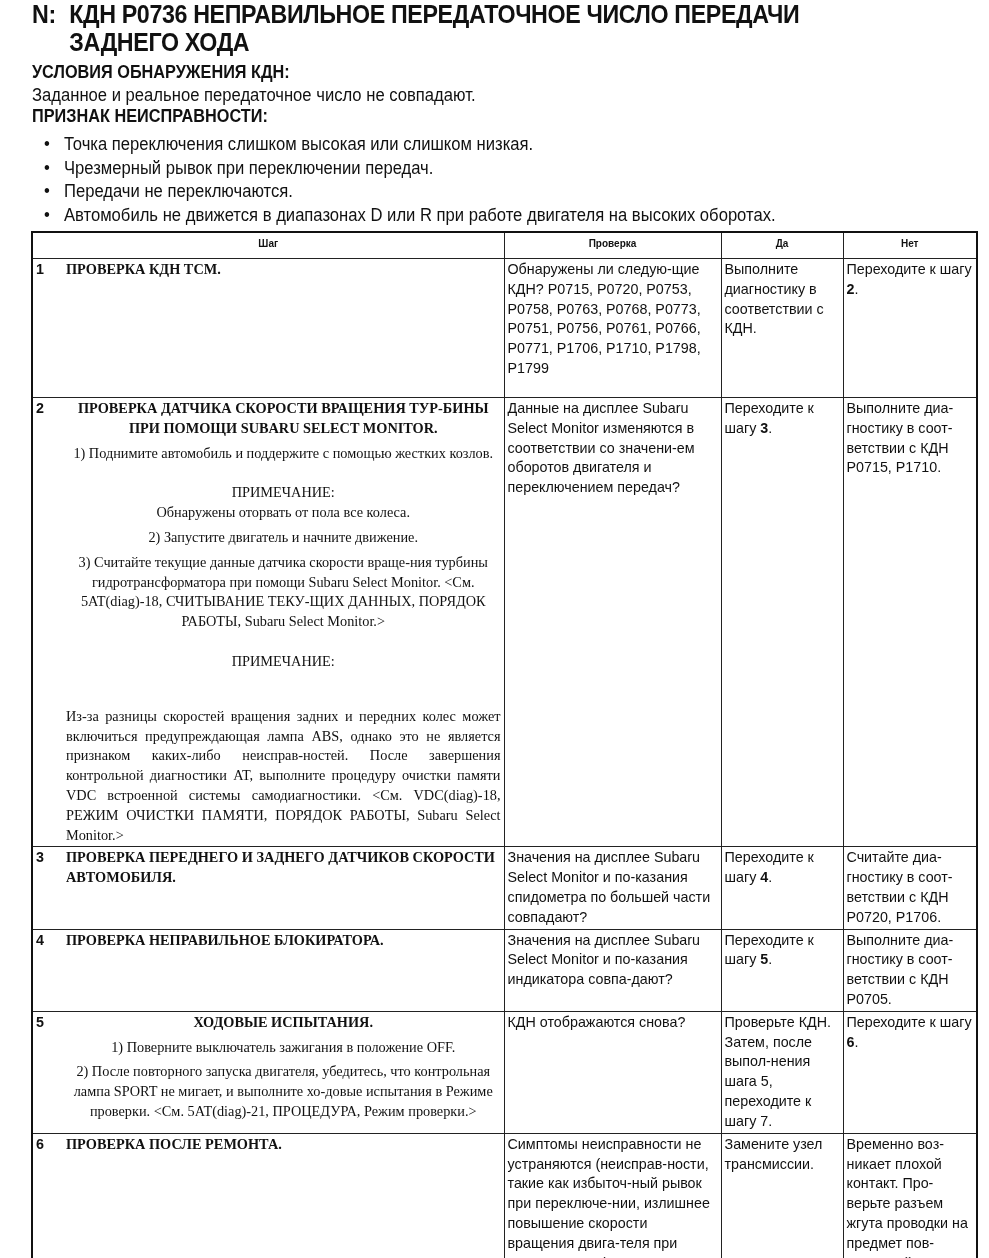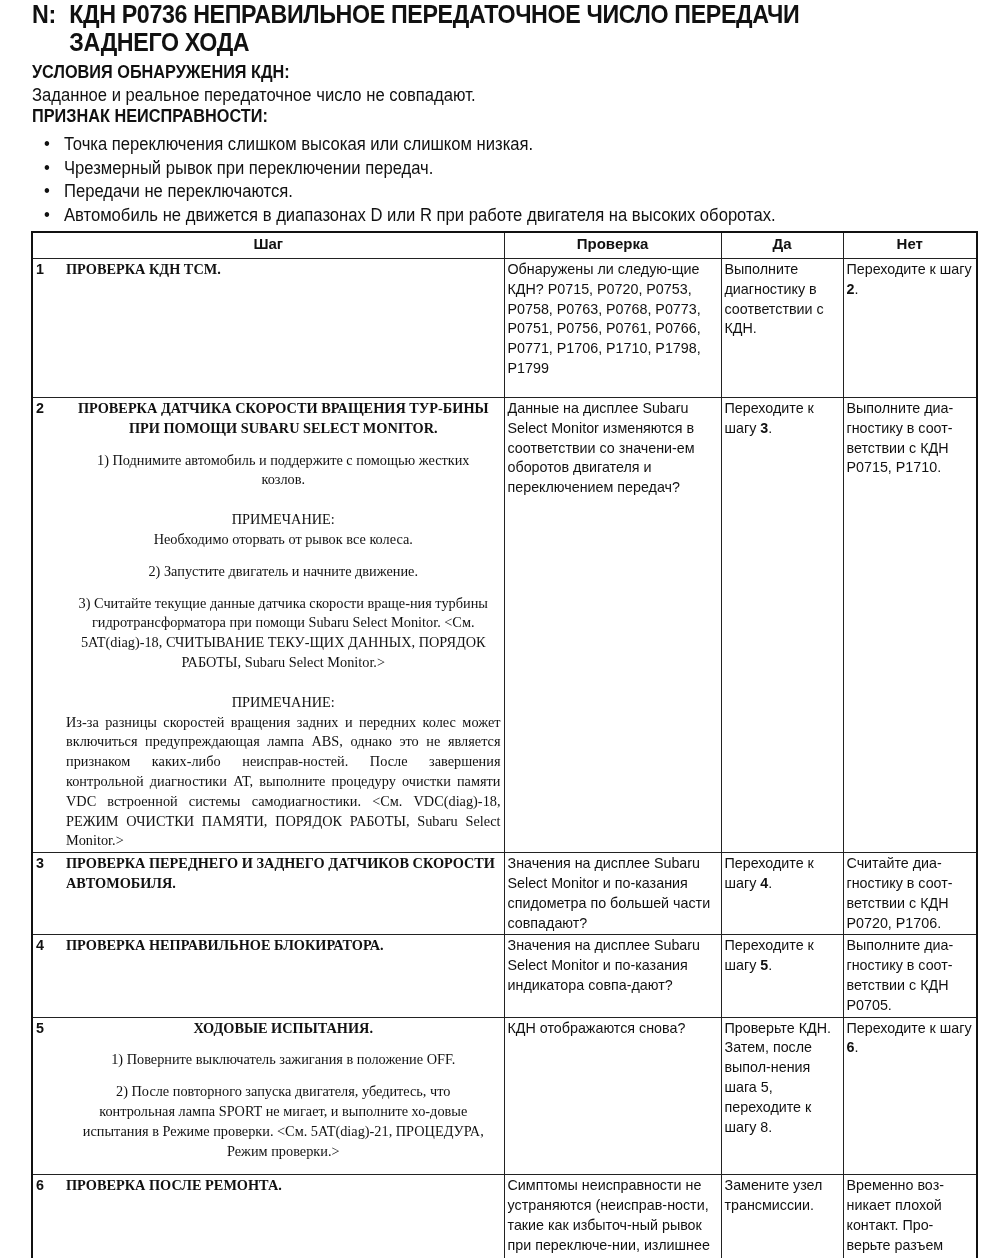--- a/index.html
+++ b/index.html
@@ -34,33 +34,33 @@
   table.diag {
     position: absolute; left: 31px; top: 231px; width: 945px;
     border-collapse: collapse; table-layout: fixed;
     font-size: 14.3px; line-height: 19.8px;
     border: 2.5px solid #111;
   }
   table.diag th, table.diag td {
     border: 1.4px solid #222; vertical-align: top; padding: 1px 3px 1px 3px;
     text-align: left; word-wrap: break-word;
   }
-  table.diag th { font-weight: bold; text-align: center; height: 23px; font-size: 15px; }
+  table.diag th { font-weight: bold; text-align: center; height: 23px; font-size: 10px; }
   col.c1 { width: 472px; }
   col.c2 { width: 217px; }
   col.c3 { width: 122px; }
   col.c4 { width: 134px; }
   .steptitle { font-weight: bold; }
   .stepline { display: flex; }
   .stepline .num { flex: 0 0 30px; font-weight: bold; }
   .stepline .body { flex: 1; font-family: Liberation Serif, serif; }
   .body p { margin: 0; text-align: center; }
-  .body .sub { margin: 12px; }
+  .body .sub { margin: 5px; }
   .body .note-h { margin-top: 20px; }
-  .body .just { text-align: justify; }
+  .body .just { text-align: justify; margin-top: 35px; }
   b.ref { font-weight: bold; }
   tr.r1 td { height: 136px; }
   tr.r2 td { height: 422px; }
   tr.r3 td { height: 78px; }
   tr.r4 td { height: 78px; }
   tr.r5 td { height: 119px; }
   tr.r6 td { height: 138px; }
 </style>
 </head>
 <body>
@@ -111,21 +111,21 @@
     </tr>
 
     <tr class="r2">
       <td>
         <div class="stepline">
           <span class="num">2</span>
           <div class="body">
             <p class="steptitle">ПРОВЕРКА ДАТЧИКА СКОРОСТИ ВРАЩЕНИЯ ТУР-БИНЫ ПРИ ПОМОЩИ SUBARU SELECT MONITOR.</p>
             <p class="sub">1)  Поднимите автомобиль и поддержите с помощью жестких козлов.</p>
             <p class="note-h">ПРИМЕЧАНИЕ:</p>
-            <p>Необходимо оторвать от рывок все колеса.</p>
+            <p>Обнаружены оторвать от пола все колеса.</p>
             <p class="sub">2)  Запустите двигатель и начните движение.</p>
             <p class="sub">3)  Считайте текущие данные датчика скорости враще-ния турбины гидротрансформатора при помощи Subaru Select Monitor. &lt;См. 5AT(diag)-18, СЧИТЫВАНИЕ ТЕКУ-ЩИХ ДАННЫХ, ПОРЯДОК РАБОТЫ, Subaru Select Monitor.&gt;</p>
             <p class="note-h">ПРИМЕЧАНИЕ:</p>
             <p class="just">Из-за разницы скоростей вращения задних и передних колес может включиться предупреждающая лампа ABS, однако это не является признаком каких-либо неисправ-ностей. После завершения контрольной диагностики AT, выполните процедуру очистки памяти VDC встроенной системы самодиагностики. &lt;См. VDC(diag)-18, РЕЖИМ ОЧИСТКИ ПАМЯТИ, ПОРЯДОК РАБОТЫ, Subaru Select Monitor.&gt;</p>
           </div>
         </div>
       </td>
       <td>Данные на дисплее Subaru Select Monitor изменяются в соответствии со значени-ем оборотов двигателя и переключением передач?</td>
       <td><span>Переходите к шагу </span><b class="ref">3</b><span>.</span></td>
       <td>Выполните диа-гностику в соот-ветствии с КДН P0715, P1710.</td>
@@ -160,21 +160,21 @@
         <div class="stepline">
           <span class="num">5</span>
           <div class="body">
             <p class="steptitle">ХОДОВЫЕ ИСПЫТАНИЯ.</p>
             <p class="sub">1)  Поверните выключатель зажигания в положение OFF.</p>
             <p class="sub">2)  После повторного запуска двигателя, убедитесь, что контрольная лампа SPORT не мигает, и выполните хо-довые испытания в Режиме проверки. &lt;См. 5AT(diag)-21, ПРОЦЕДУРА, Режим проверки.&gt;</p>
           </div>
         </div>
       </td>
       <td>КДН отображаются снова?</td>
-      <td>Проверьте КДН. Затем, после выпол-нения шага 5, переходите к шагу 8.</td>
+      <td>Проверьте КДН. Затем, после выпол-нения шага 5, переходите к шагу 7.</td>
       <td><span>Переходите к шагу </span><b class="ref">6</b><span>.</span></td>
     </tr>
 
     <tr class="r6">
       <td>
         <div class="stepline">
           <span class="num">6</span>
           <span class="body"><span class="steptitle">ПРОВЕРКА ПОСЛЕ РЕМОНТА.</span></span>
         </div>
       </td>

